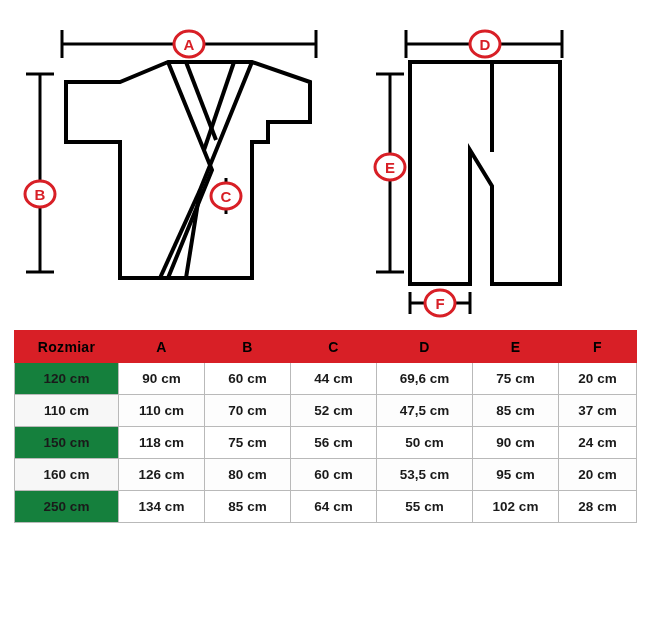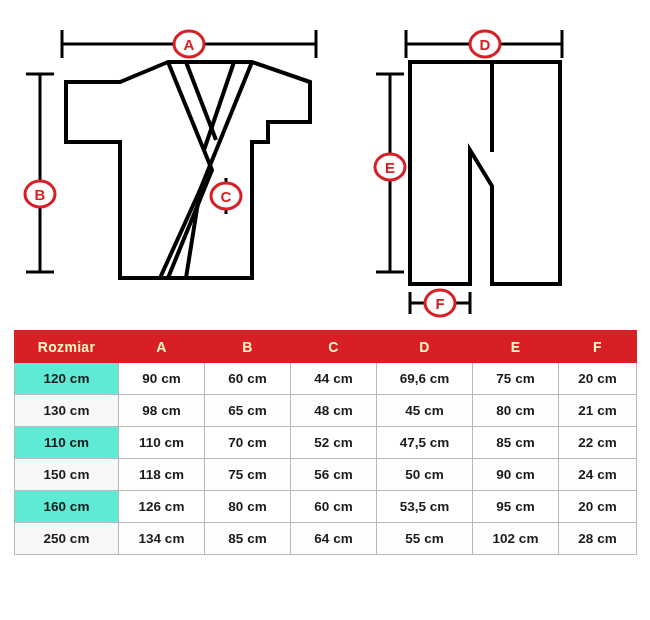--- a/index.html
+++ b/index.html
@@ -44,30 +44,30 @@
     border: 1px solid #b9b9b9;
     height: 31px;
     text-align: center;
     font-size: 13.5px;
     font-weight: bold;
     color: #1a1a1a;
     padding: 0;
   }
   .size-table thead th {
     background: #d81f26;
-    color: #fef9c3;
+    color: #000000;
     border: 1px solid #d81f26;
     font-size: 14px;
     letter-spacing: .3px;
   }
   .size-table thead th.first-col {
     text-align: center;
   }
   .size-table tbody tr td.first-col {
-    background: #5eead4;
+    background: #15803d;
   }
   .size-table tbody tr:nth-child(even) td {
     background: #fdfdfd;
   }
   .size-table tbody tr:nth-child(even) td.first-col {
     background: #f7f7f7;
   }
 
   
   col.c0 { width: 104px; }
@@ -201,36 +201,27 @@
       <tr>
         <td class="first-col">120 cm</td>
         <td>90 cm</td>
         <td>60 cm</td>
         <td>44 cm</td>
         <td>69,6 cm</td>
         <td>75 cm</td>
         <td>20 cm</td>
       </tr>
       <tr>
-        <td class="first-col">130 cm</td>
-        <td>98 cm</td>
-        <td>65 cm</td>
-        <td>48 cm</td>
-        <td>45 cm</td>
-        <td>80 cm</td>
-        <td>21 cm</td>
-      </tr>
-      <tr>
         <td class="first-col">110 cm</td>
         <td>110 cm</td>
         <td>70 cm</td>
         <td>52 cm</td>
         <td>47,5 cm</td>
         <td>85 cm</td>
-        <td>22 cm</td>
+        <td>37 cm</td>
       </tr>
       <tr>
         <td class="first-col">150 cm</td>
         <td>118 cm</td>
         <td>75 cm</td>
         <td>56 cm</td>
         <td>50 cm</td>
         <td>90 cm</td>
         <td>24 cm</td>
       </tr>

